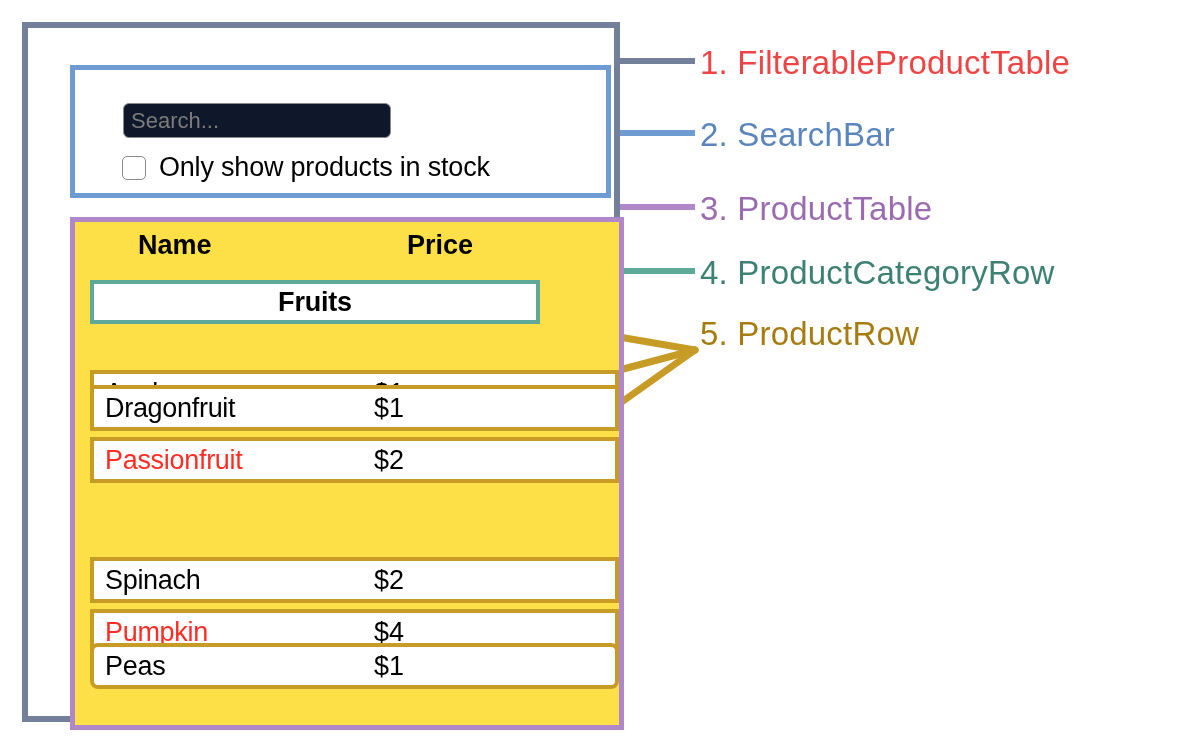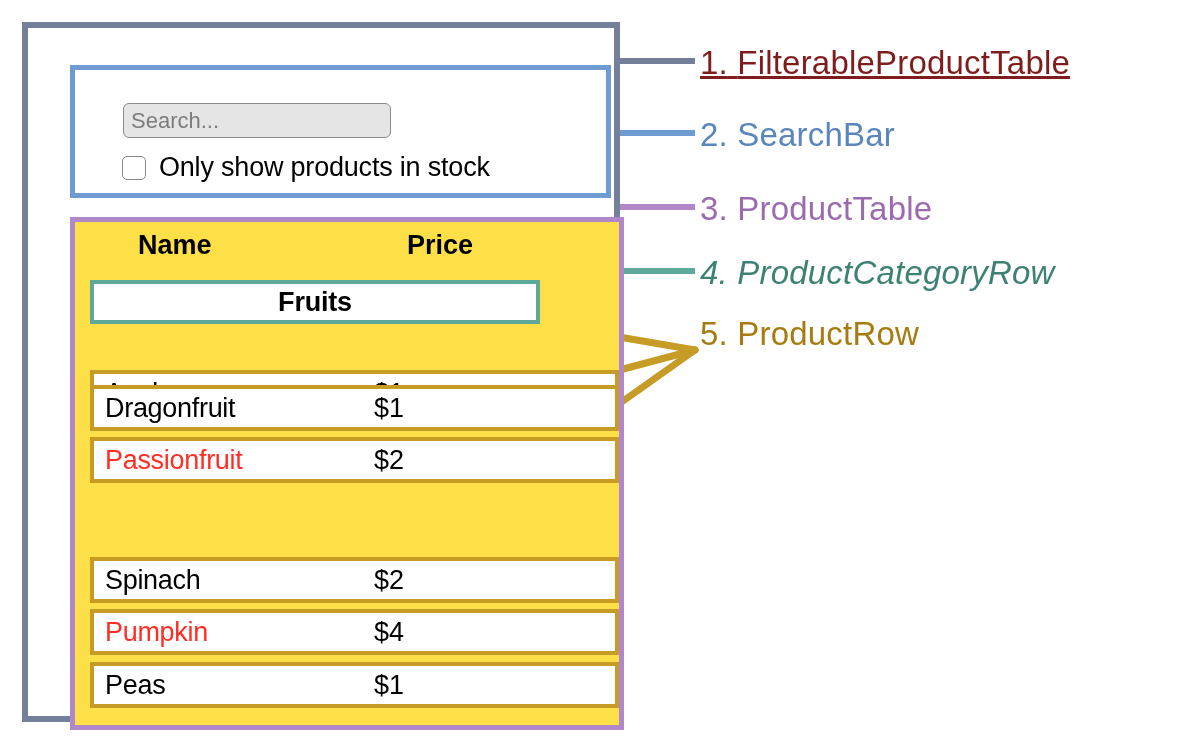--- a/index.html
+++ b/index.html
@@ -49,21 +49,21 @@
 
   .search-input {
     position: absolute;
     left: 48px;
     top: 33px;
     width: 268px;
     height: 35px;
     box-sizing: border-box;
     border: 1.6px solid #8a8a8a;
     border-radius: 6px;
-    background: #e5e5e5;
+    background: #0f172a;
     font-family: "Liberation Sans", sans-serif;
     font-size: 22px;
     color: #7c7c7c;
     padding: 0 7px;
     line-height: 33px;
     white-space: nowrap;
     overflow: hidden;
   }
 
   .checkbox-row {
@@ -179,24 +179,24 @@
   }
 
   
   .legend-label {
     position: absolute;
     font-family: "Liberation Sans", sans-serif;
     font-size: 33px;
     white-space: nowrap;
     letter-spacing: 0.2px;
   }
-  .legend-1 { color: #7f1d1d; text-decoration: underline; }
+  .legend-1 { color: #ef4444; }
   .legend-2 { color: #5a85bd; }
   .legend-3 { color: #9b6bb0; }
-  .legend-4 { color: #3d8174; font-style: italic; }
+  .legend-4 { color: #3d8174; }
   .legend-5 { color: #a67c11; }
 
   svg.connectors {
     position: absolute;
     left: 0; top: 0;
     width: 1200px;
     height: 744px;
     pointer-events: none;
   }
 </style>
@@ -261,21 +261,21 @@
       <div class="prod-row" style="top:335px;">
         <span class="pname">Spinach</span>
         <span class="pprice">$2</span>
       </div>
 
       <div class="prod-row" style="top:387px;">
         <span class="pname out-of-stock">Pumpkin</span>
         <span class="pprice">$4</span>
       </div>
 
-      <div class="prod-row" style="top:440px;">
+      <div class="prod-row" style="top:421px;border-radius:8px;">
         <span class="pname">Peas</span>
         <span class="pprice">$1</span>
       </div>
     </div>
   </div>
 
   <div class="legend-label legend-1" style="left:700px; top:44px;">
     <span>1.</span>
     <span>FilterableProductTable</span>
   </div>

